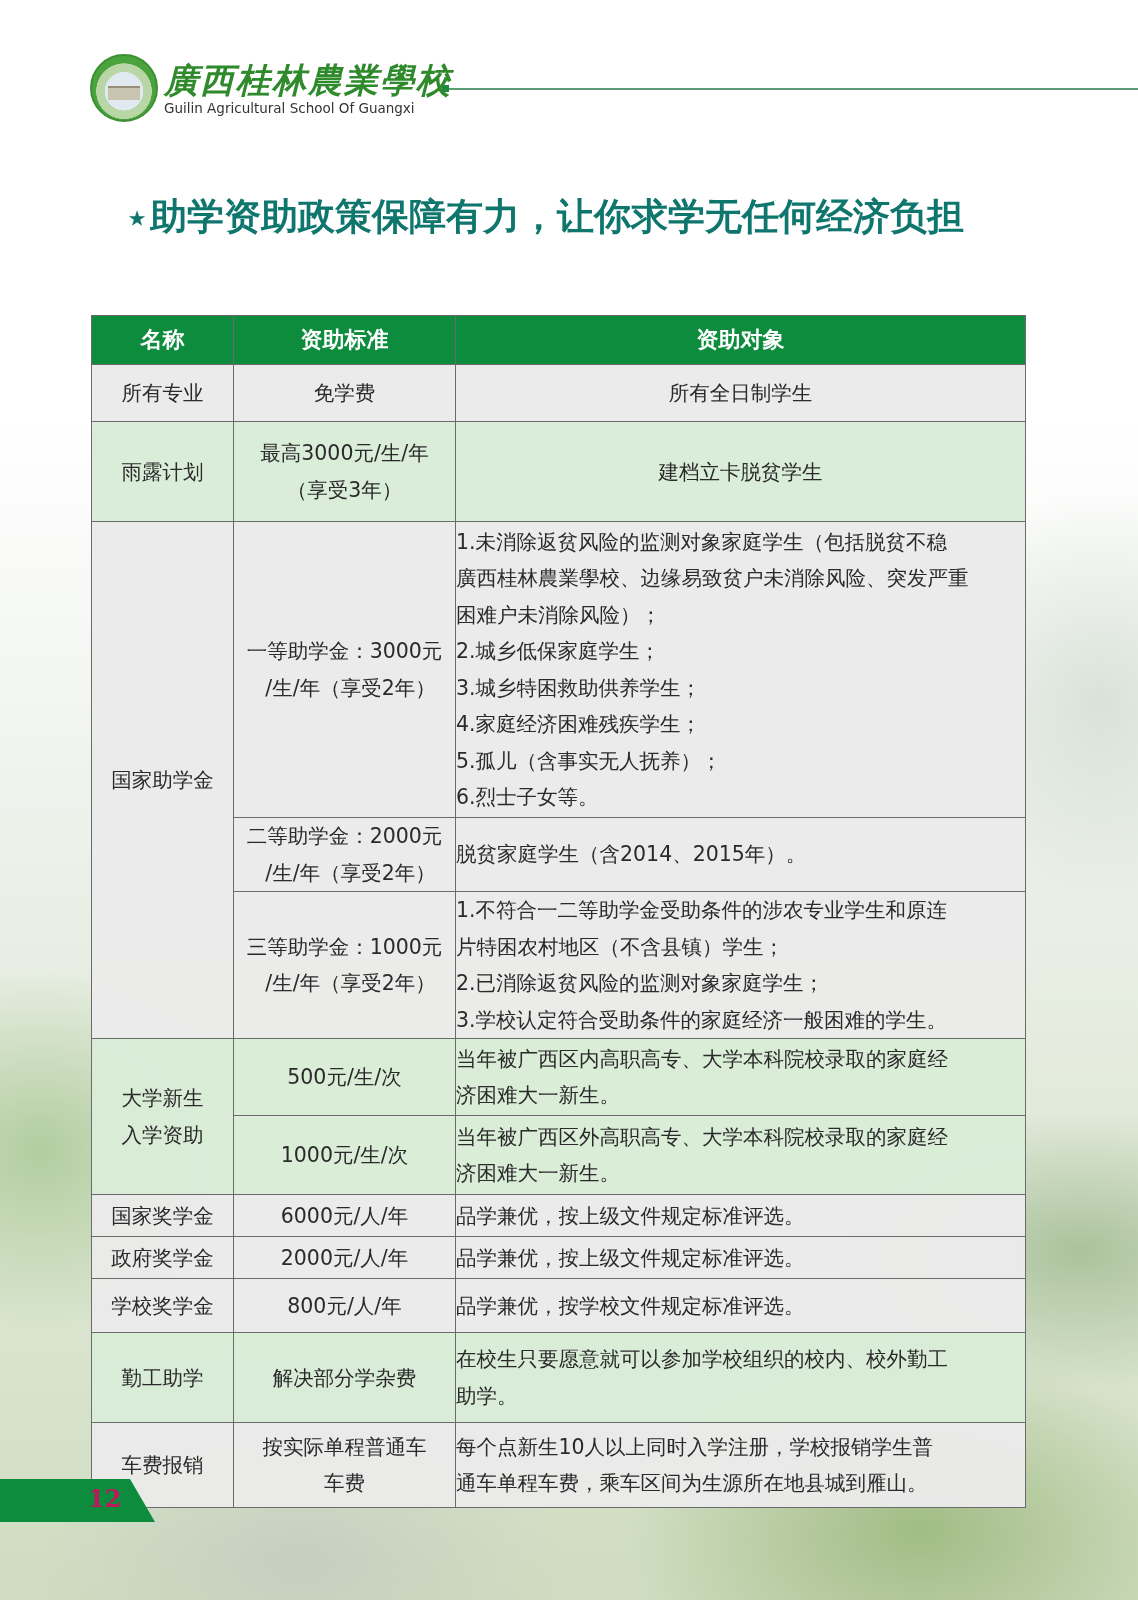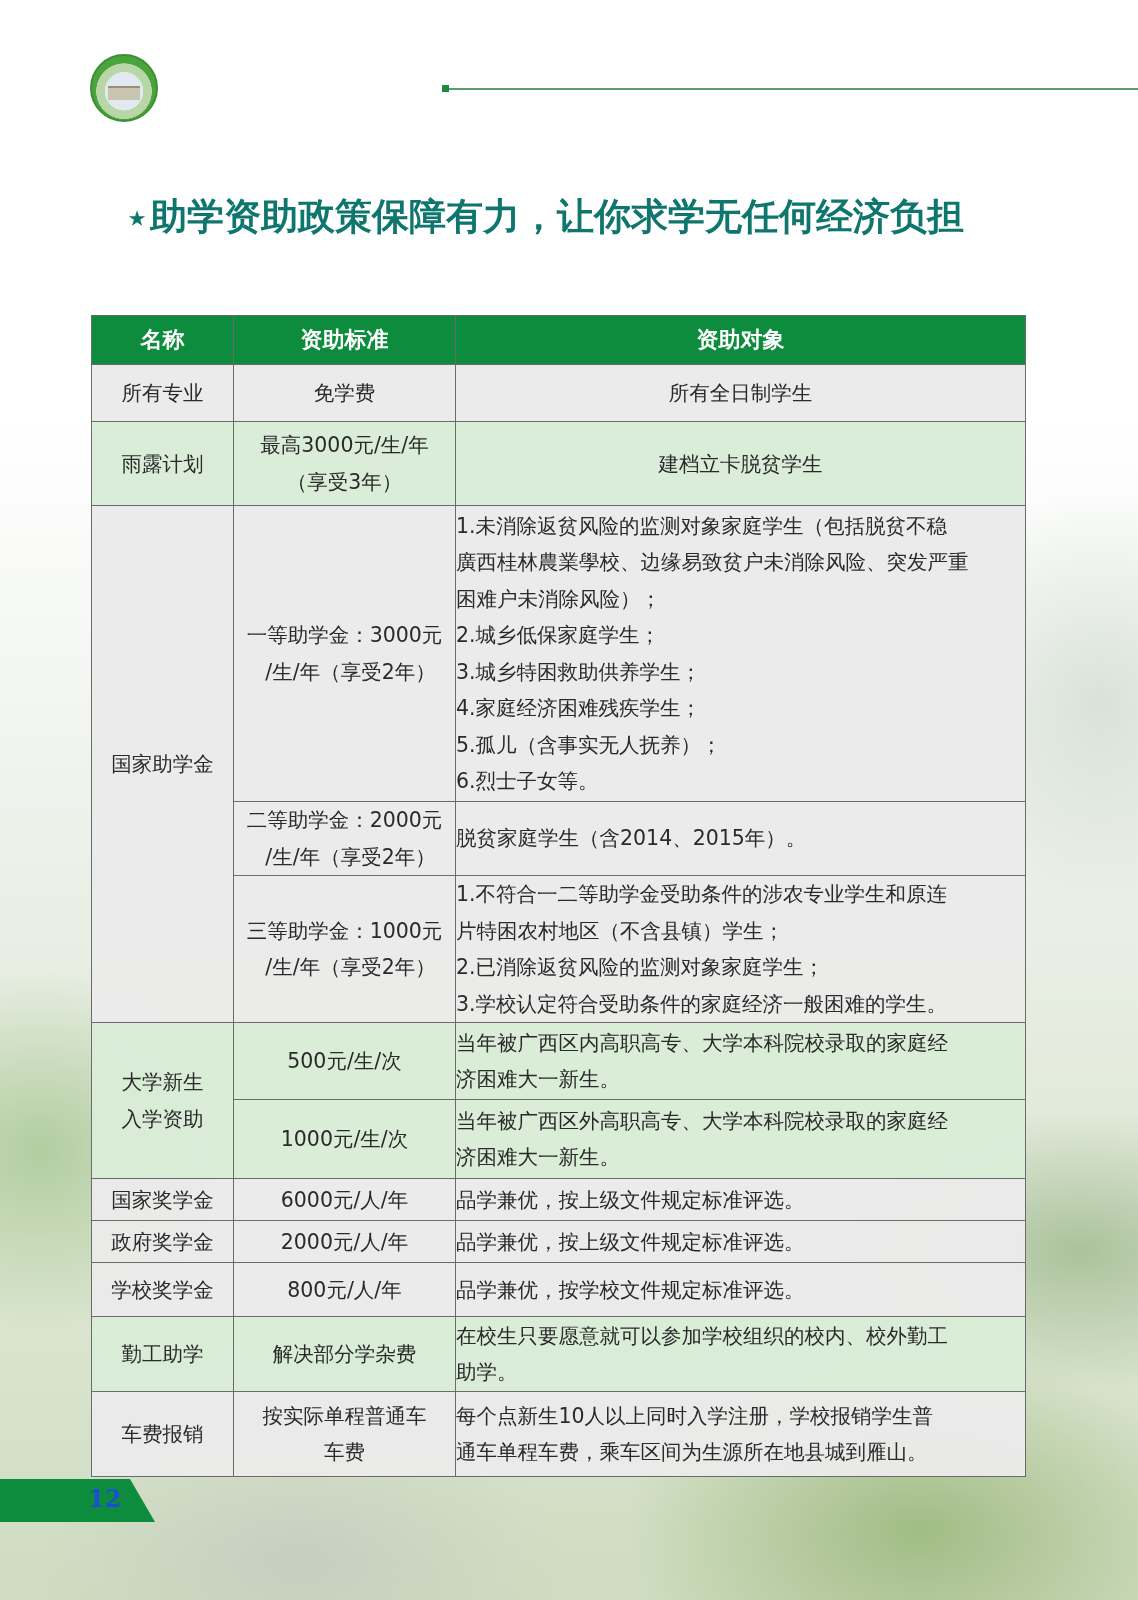--- a/index.html
+++ b/index.html
@@ -81,32 +81,36 @@
 
   
   .pagetab {
     position: absolute; left: 0; top: 1479px; width: 155px; height: 43px;
     background: #0c8c3c;
     clip-path: polygon(0 0, 130px 0, 155px 43px, 0 43px);
   }
   .pagenum {
     position: absolute; left: 88px; top: 1484px;
     font-family: "DejaVu Serif", "Liberation Serif", serif;
-    font-size: 24px; font-weight: bold; color: #1d4ed8;
+    font-size: 24px; font-weight: bold; color: #be185d;
   }
 </style>
 </head>
 <body>
 
 <div class="bg"></div>
 
 <div class="header">
   <div class="logo-circle">
       <div class="bldg"></div>
     </div>
+  <div class="logo-text">
+    <span class="logo-cn">廣西桂林農業學校</span>
+    <span class="logo-en">Guilin Agricultural School Of Guangxi</span>
+  </div>
 </div>
 <div class="header-rule"></div>
 <div class="header-rule-dot"></div>
 
 <div class="title">
   <span class="star">★</span><span>助学资助政策保障有力，让你求学无任何经济负担</span>
 </div>
 
 <table class="aid">
   <colgroup>
@@ -122,21 +126,21 @@
     </tr>
   </thead>
   <tbody>
 
     <tr style="height:57px">
       <td class="grey center">所有专业</td>
       <td class="grey center">免学费</td>
       <td class="grey center">所有全日制学生</td>
     </tr>
 
-    <tr style="height:84px">
+    <tr style="height:100px">
       <td class="green center">雨露计划</td>
       <td class="green center">
         <span class="ln">最高3000元/生/年</span>
         <span class="ln">（享受3年）</span>
       </td>
       <td class="green center">建档立卡脱贫学生</td>
     </tr>
 
     <tr style="height:296px">
       <td class="grey center" rowspan="3">国家助学金</td>
@@ -210,21 +214,21 @@
       <td class="grey center">2000元/人/年</td>
       <td class="grey left">品学兼优，按上级文件规定标准评选。</td>
     </tr>
 
     <tr style="height:54px">
       <td class="grey center">学校奖学金</td>
       <td class="grey center">800元/人/年</td>
       <td class="grey left">品学兼优，按学校文件规定标准评选。</td>
     </tr>
 
-    <tr style="height:75px">
+    <tr style="height:90px">
       <td class="green center">勤工助学</td>
       <td class="green center">解决部分学杂费</td>
       <td class="green left">
         <span class="ln">在校生只要愿意就可以参加学校组织的校内、校外勤工</span>
         <span class="ln">助学。</span>
       </td>
     </tr>
 
     <tr style="height:85px">
       <td class="grey center">车费报销</td>

